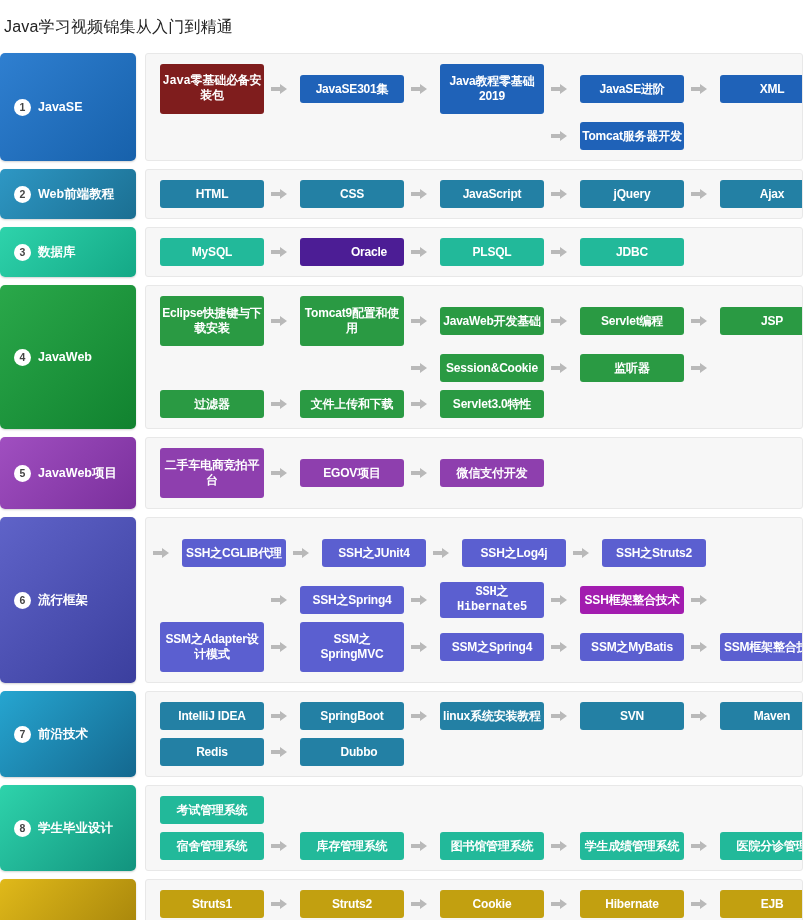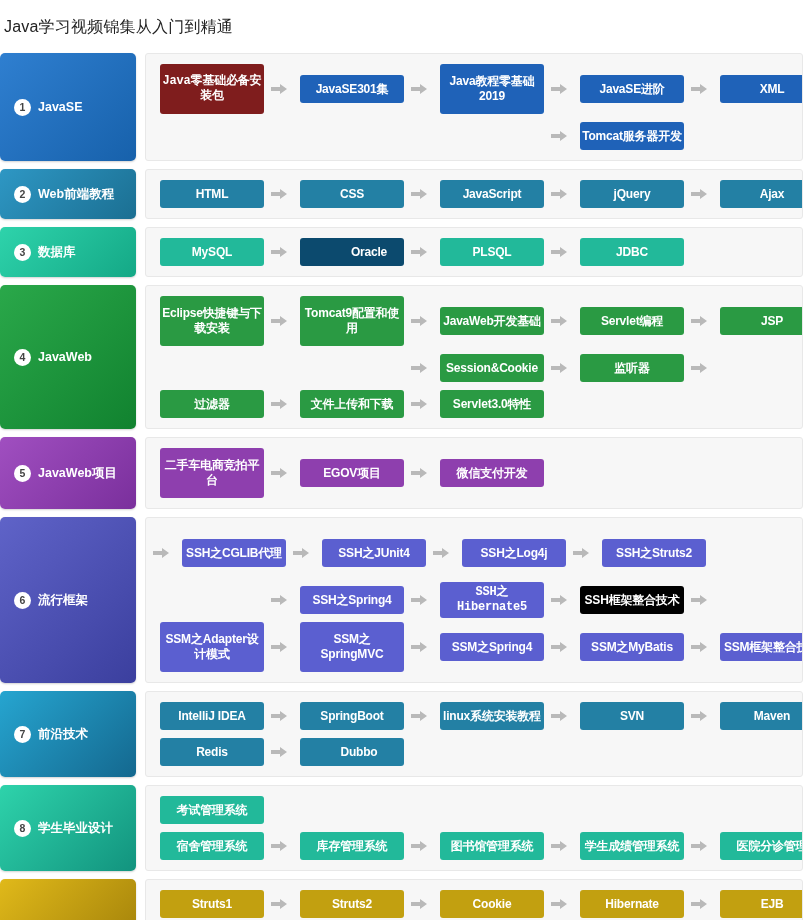--- a/index.html
+++ b/index.html
@@ -221,21 +221,21 @@
         <span class="cat-label">数据库</span>
       </div>
       <div class="rows">
         <div class="row">
           <span class="node" style="background: rgb(34, 185, 154);">MySQL</span>
           <span class="arrow">
             <svg width="17" height="12" viewBox="0 0 17 12" aria-hidden="true">
               <path d="M0 4 H9 V1 L16 6 L9 11 V8 H0 Z" fill="#b9b9b9"></path>
             </svg>
           </span>
-          <span class="node" style="background: #0c4a6e; padding-left: 36px;">Oracle</span>
+          <span class="node" style="background: #4c1d95; padding-left: 36px;">Oracle</span>
           <span class="arrow">
             <svg width="17" height="12" viewBox="0 0 17 12" aria-hidden="true">
               <path d="M0 4 H9 V1 L16 6 L9 11 V8 H0 Z" fill="#b9b9b9"></path>
             </svg>
           </span>
           <span class="node" style="background: rgb(34, 185, 154);">PLSQL</span>
           <span class="arrow">
             <svg width="17" height="12" viewBox="0 0 17 12" aria-hidden="true">
               <path d="M0 4 H9 V1 L16 6 L9 11 V8 H0 Z" fill="#b9b9b9"></path>
             </svg>
@@ -393,21 +393,21 @@
             <svg width="17" height="12" viewBox="0 0 17 12" aria-hidden="true">
               <path d="M0 4 H9 V1 L16 6 L9 11 V8 H0 Z" fill="#b9b9b9"></path>
             </svg>
           </span>
           <span class="node" style="background: rgb(91, 95, 208); font-family: Liberation Mono, monospace;">SSH之Hibernate5</span>
           <span class="arrow">
             <svg width="17" height="12" viewBox="0 0 17 12" aria-hidden="true">
               <path d="M0 4 H9 V1 L16 6 L9 11 V8 H0 Z" fill="#b9b9b9"></path>
             </svg>
           </span>
-          <span class="node" style="background: #000000;">SSH框架整合技术</span>
+          <span class="node" style="background: #a21caf;">SSH框架整合技术</span>
           <span class="arrow">
             <svg width="17" height="12" viewBox="0 0 17 12" aria-hidden="true">
               <path d="M0 4 H9 V1 L16 6 L9 11 V8 H0 Z" fill="#b9b9b9"></path>
             </svg>
           </span>
           <span class="spacer"></span>
         </div>
         <div class="row" style="height: 58px;">
           <span class="node tall" style="background: rgb(91, 95, 208);">SSM之Adapter设计模式</span>
           <span class="arrow">

